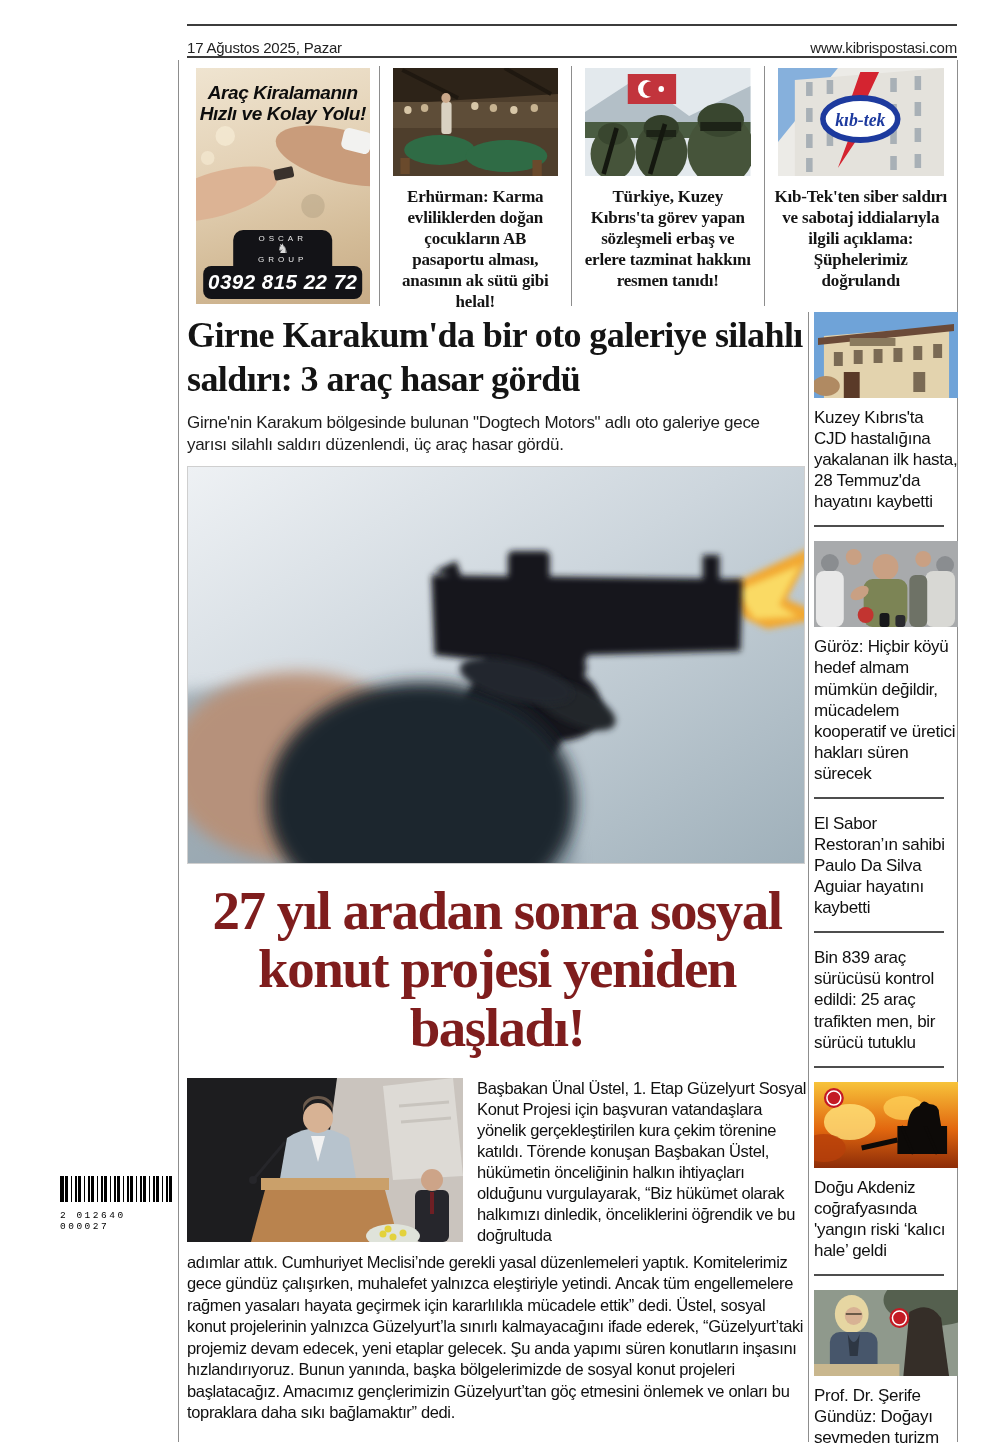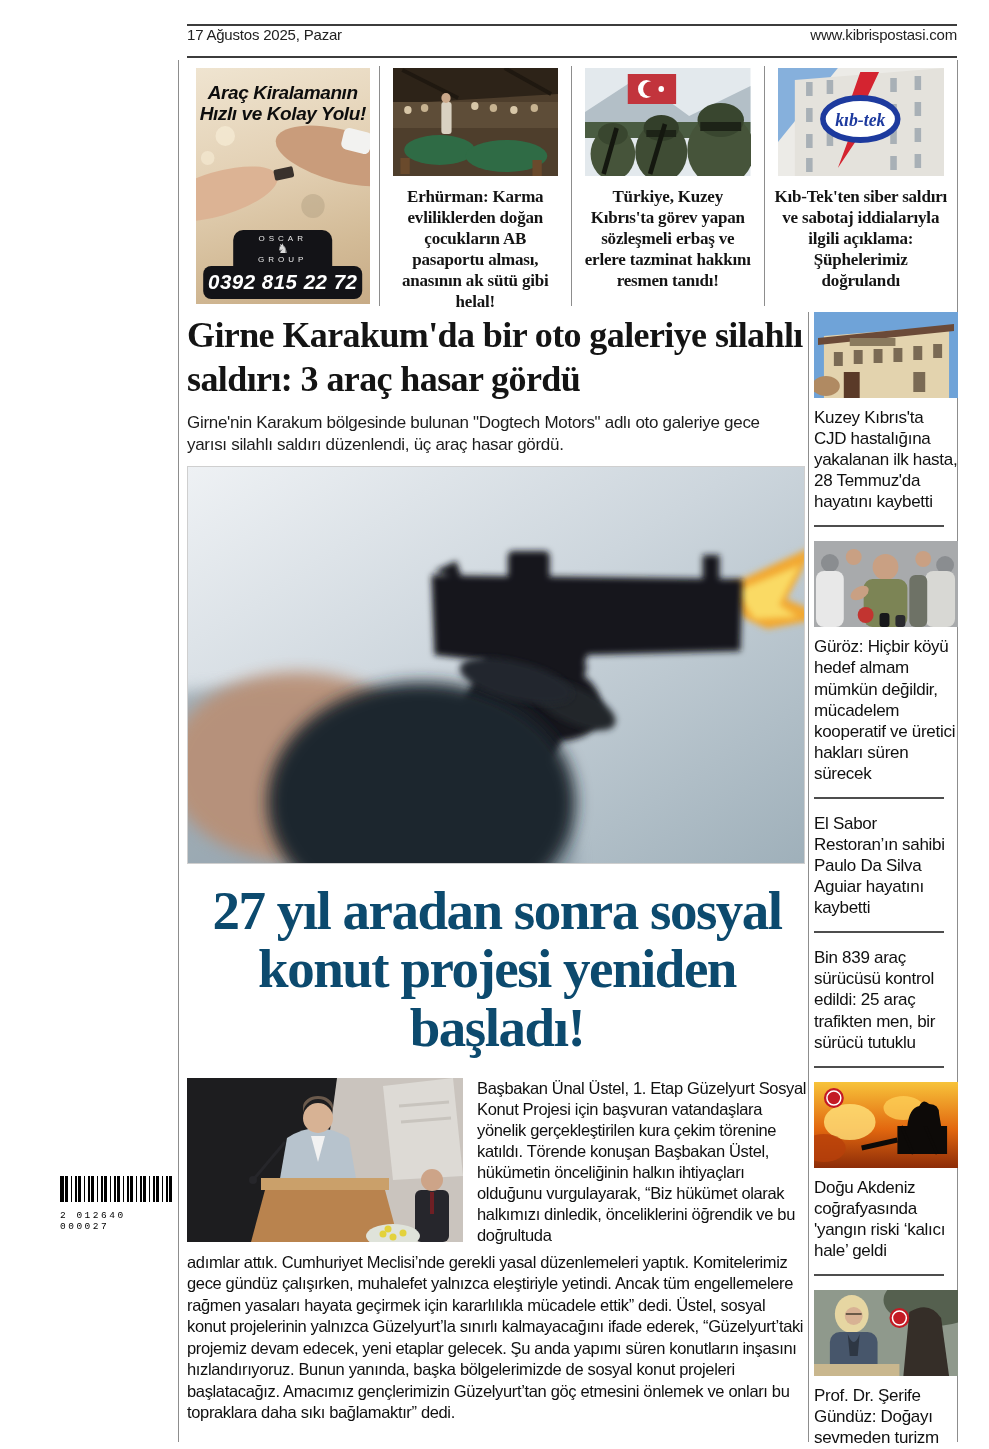--- a/index.html
+++ b/index.html
@@ -25,21 +25,21 @@
   #barcode .digits {
     font-family:Liberation Mono, monospace; font-size:9.5px; letter-spacing:2.5px;
     text-align:left; margin-top:8px; color:#000;
   }
   
   .vrule { position:absolute; width:1px; background:#8d8d8d; }
   
   #topbar {
     position:absolute; left:187px; top:24px; width:770px; height:34px;
     border-top:2px solid #3c3c3c; border-bottom:2px solid #3c3c3c;
-    display:flex; justify-content:space-between; align-items:flex-start;
+    display:flex; justify-content:space-between; align-items:flex-end;
     font-size:15px; color:#222; letter-spacing:-0.2px;
   }
   
   #stories { position:absolute; left:187px; top:66px; width:770px; height:240px; display:flex; }
   .story { width:25%; padding:0 9px; border-right:1px solid #8d8d8d; }
   .story:last-child { border-right:none; }
   .story-img { height:108px; margin:2px 4px 10px; position:relative; overflow:hidden; }
   .story-img svg { display:block; width:100%; height:100%; }
   .story-h {
     font-family:"Liberation Serif", serif; font-weight:bold; font-size:17px;
@@ -76,21 +76,21 @@
   #lead-standfirst {
     position:absolute; left:187px; top:412px; width:606px;
     font-size:17px; line-height:1.32; letter-spacing:-0.3px; color:#1c1c1c;
   }
   #gun-photo { position:absolute; left:187px; top:466px; width:618px; height:398px; border:1px solid #cfcfcf; overflow:hidden; }
   #gun-photo svg { display:block; width:100%; height:100%; }
   
   #second-headline {
     position:absolute; left:187px; top:882px; width:620px; text-align:center;
     font-family:"Liberation Serif", serif; font-weight:bold;
-    font-size:55px; line-height:1.06; letter-spacing:-1.5px; color:#0c4a6e;
+    font-size:55px; line-height:1.06; letter-spacing:-1.5px; color:#7f1d1d;
   }
   #podium-photo { position:absolute; left:187px; top:1078px; width:276px; height:164px; overflow:hidden; }
   #podium-photo svg { display:block; width:100%; height:100%; }
   #article-col {
     position:absolute; left:477px; top:1078px; width:330px;
     font-size:16.5px; line-height:1.27; letter-spacing:-0.35px; color:#101010;
   }
   #article-full {
     position:absolute; left:187px; top:1252px; width:620px;
     font-size:16.5px; line-height:1.3; letter-spacing:-0.35px; color:#101010;

